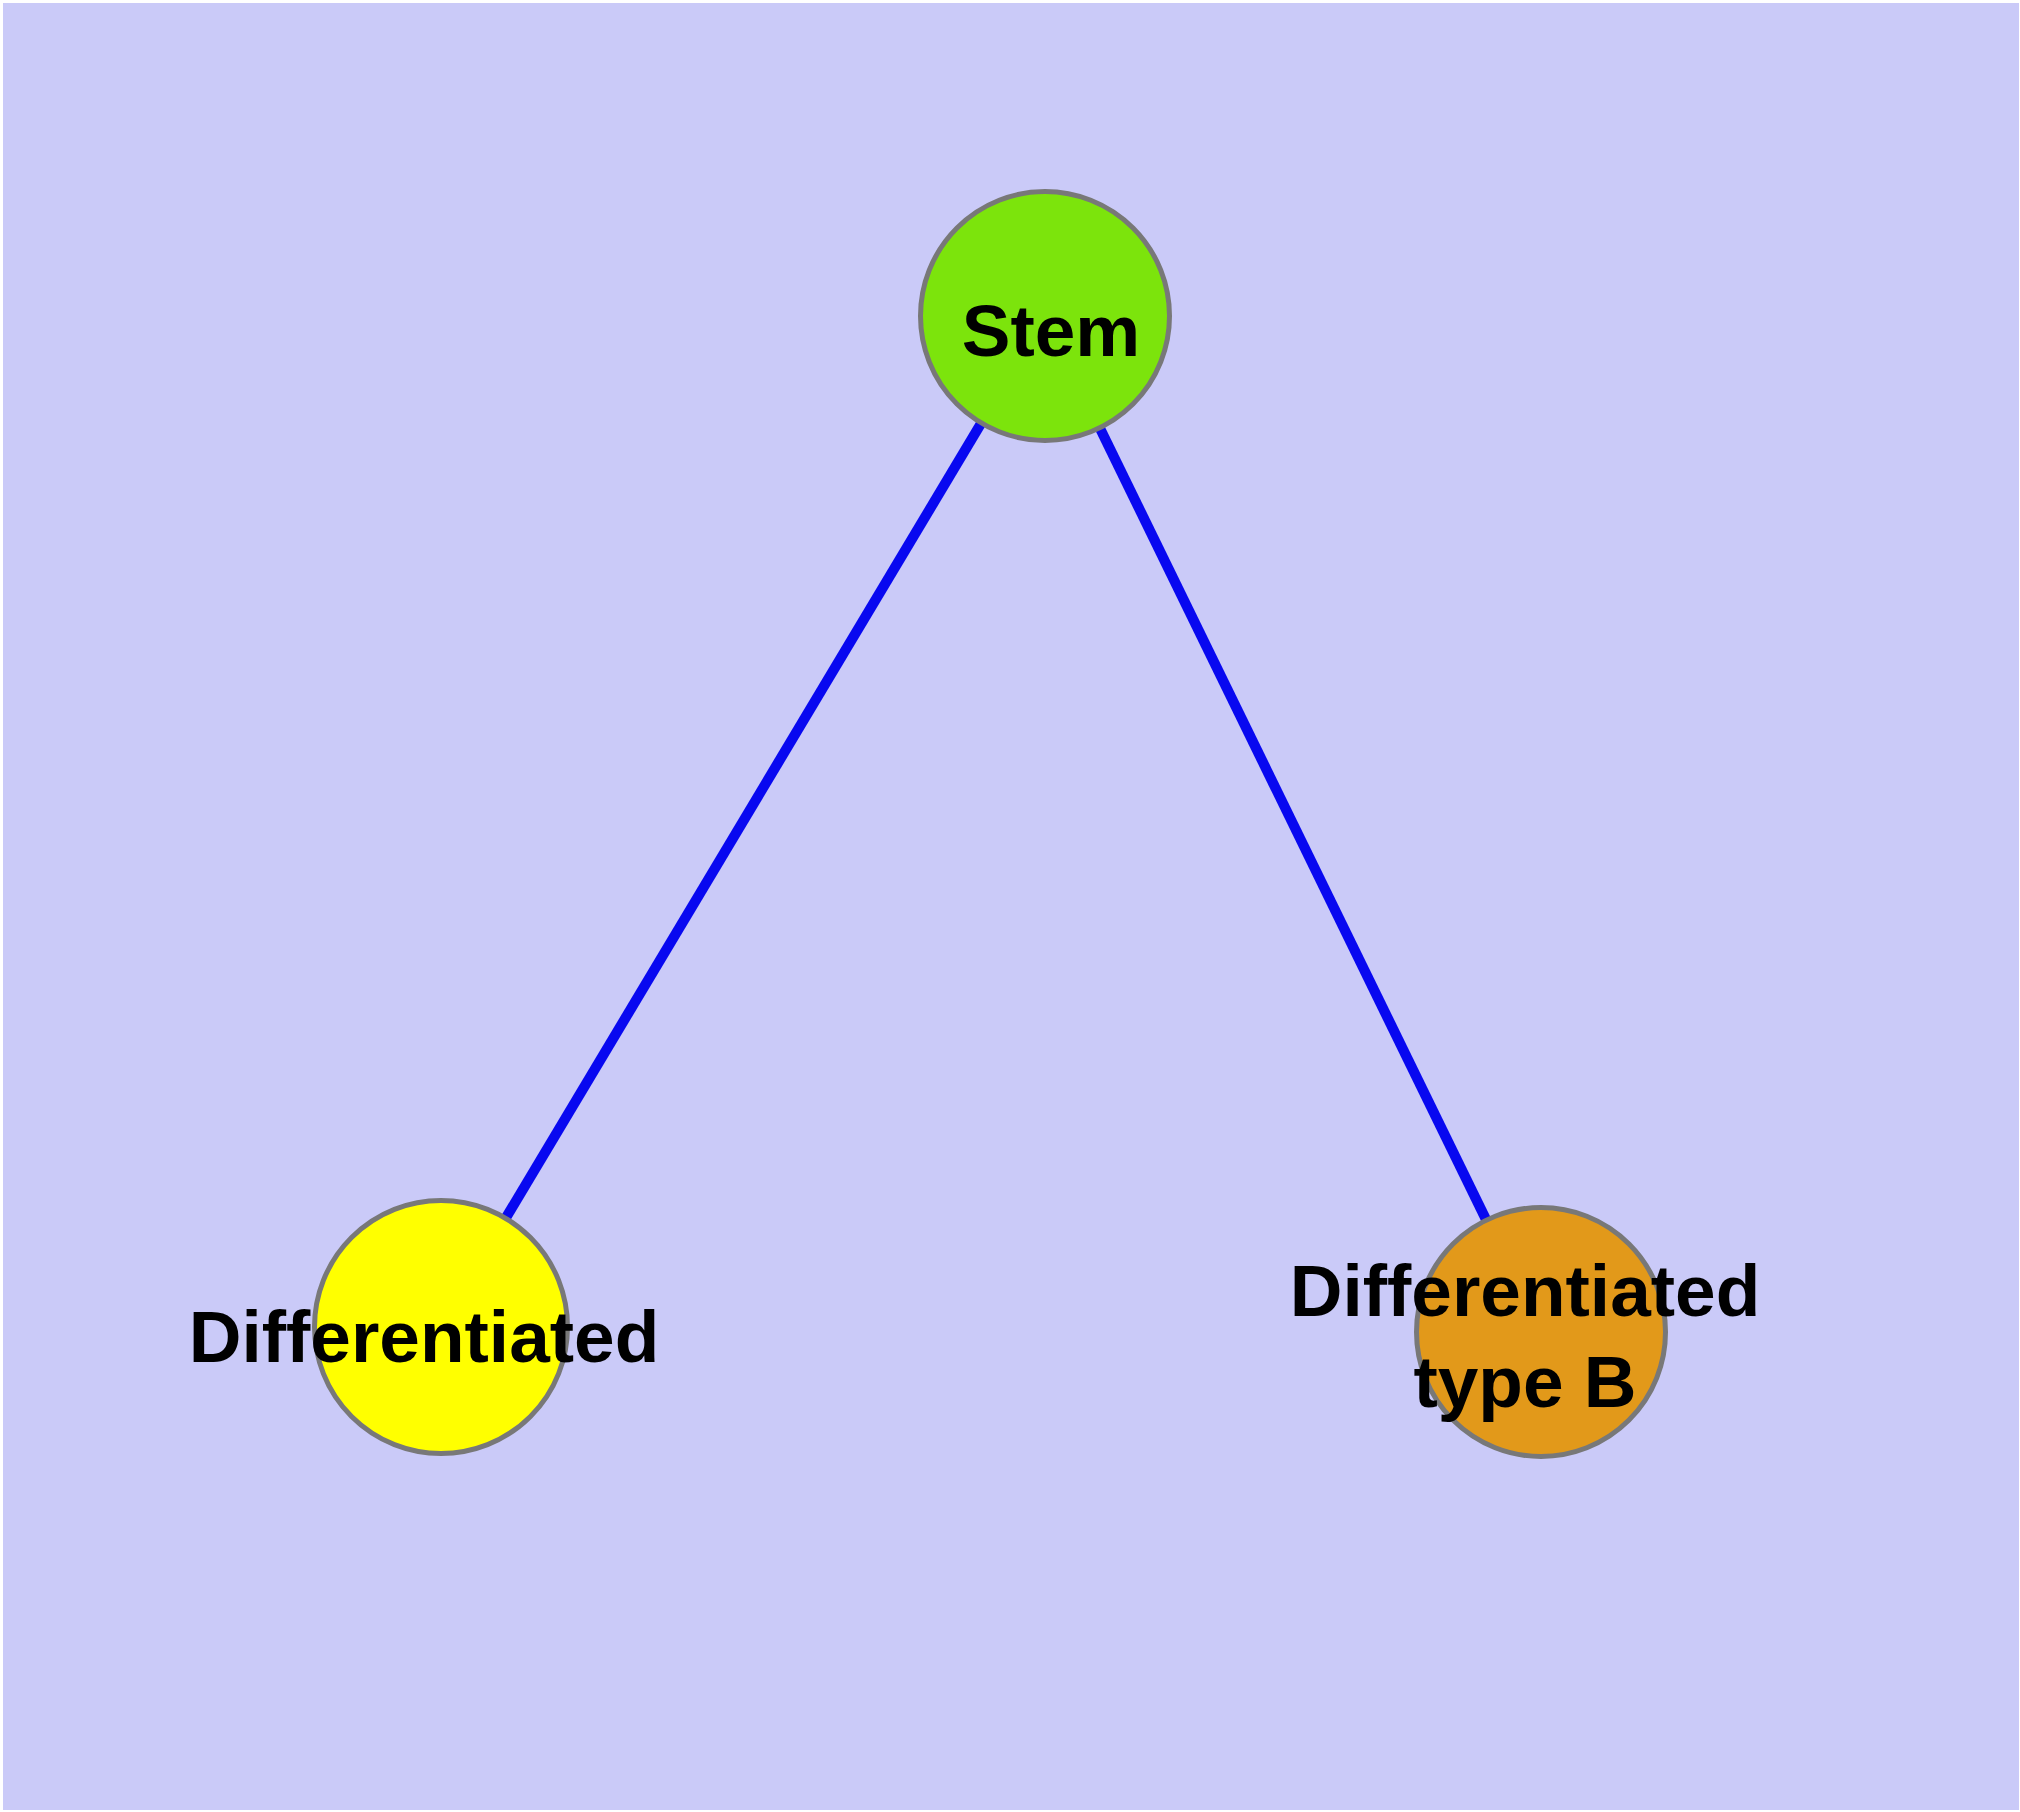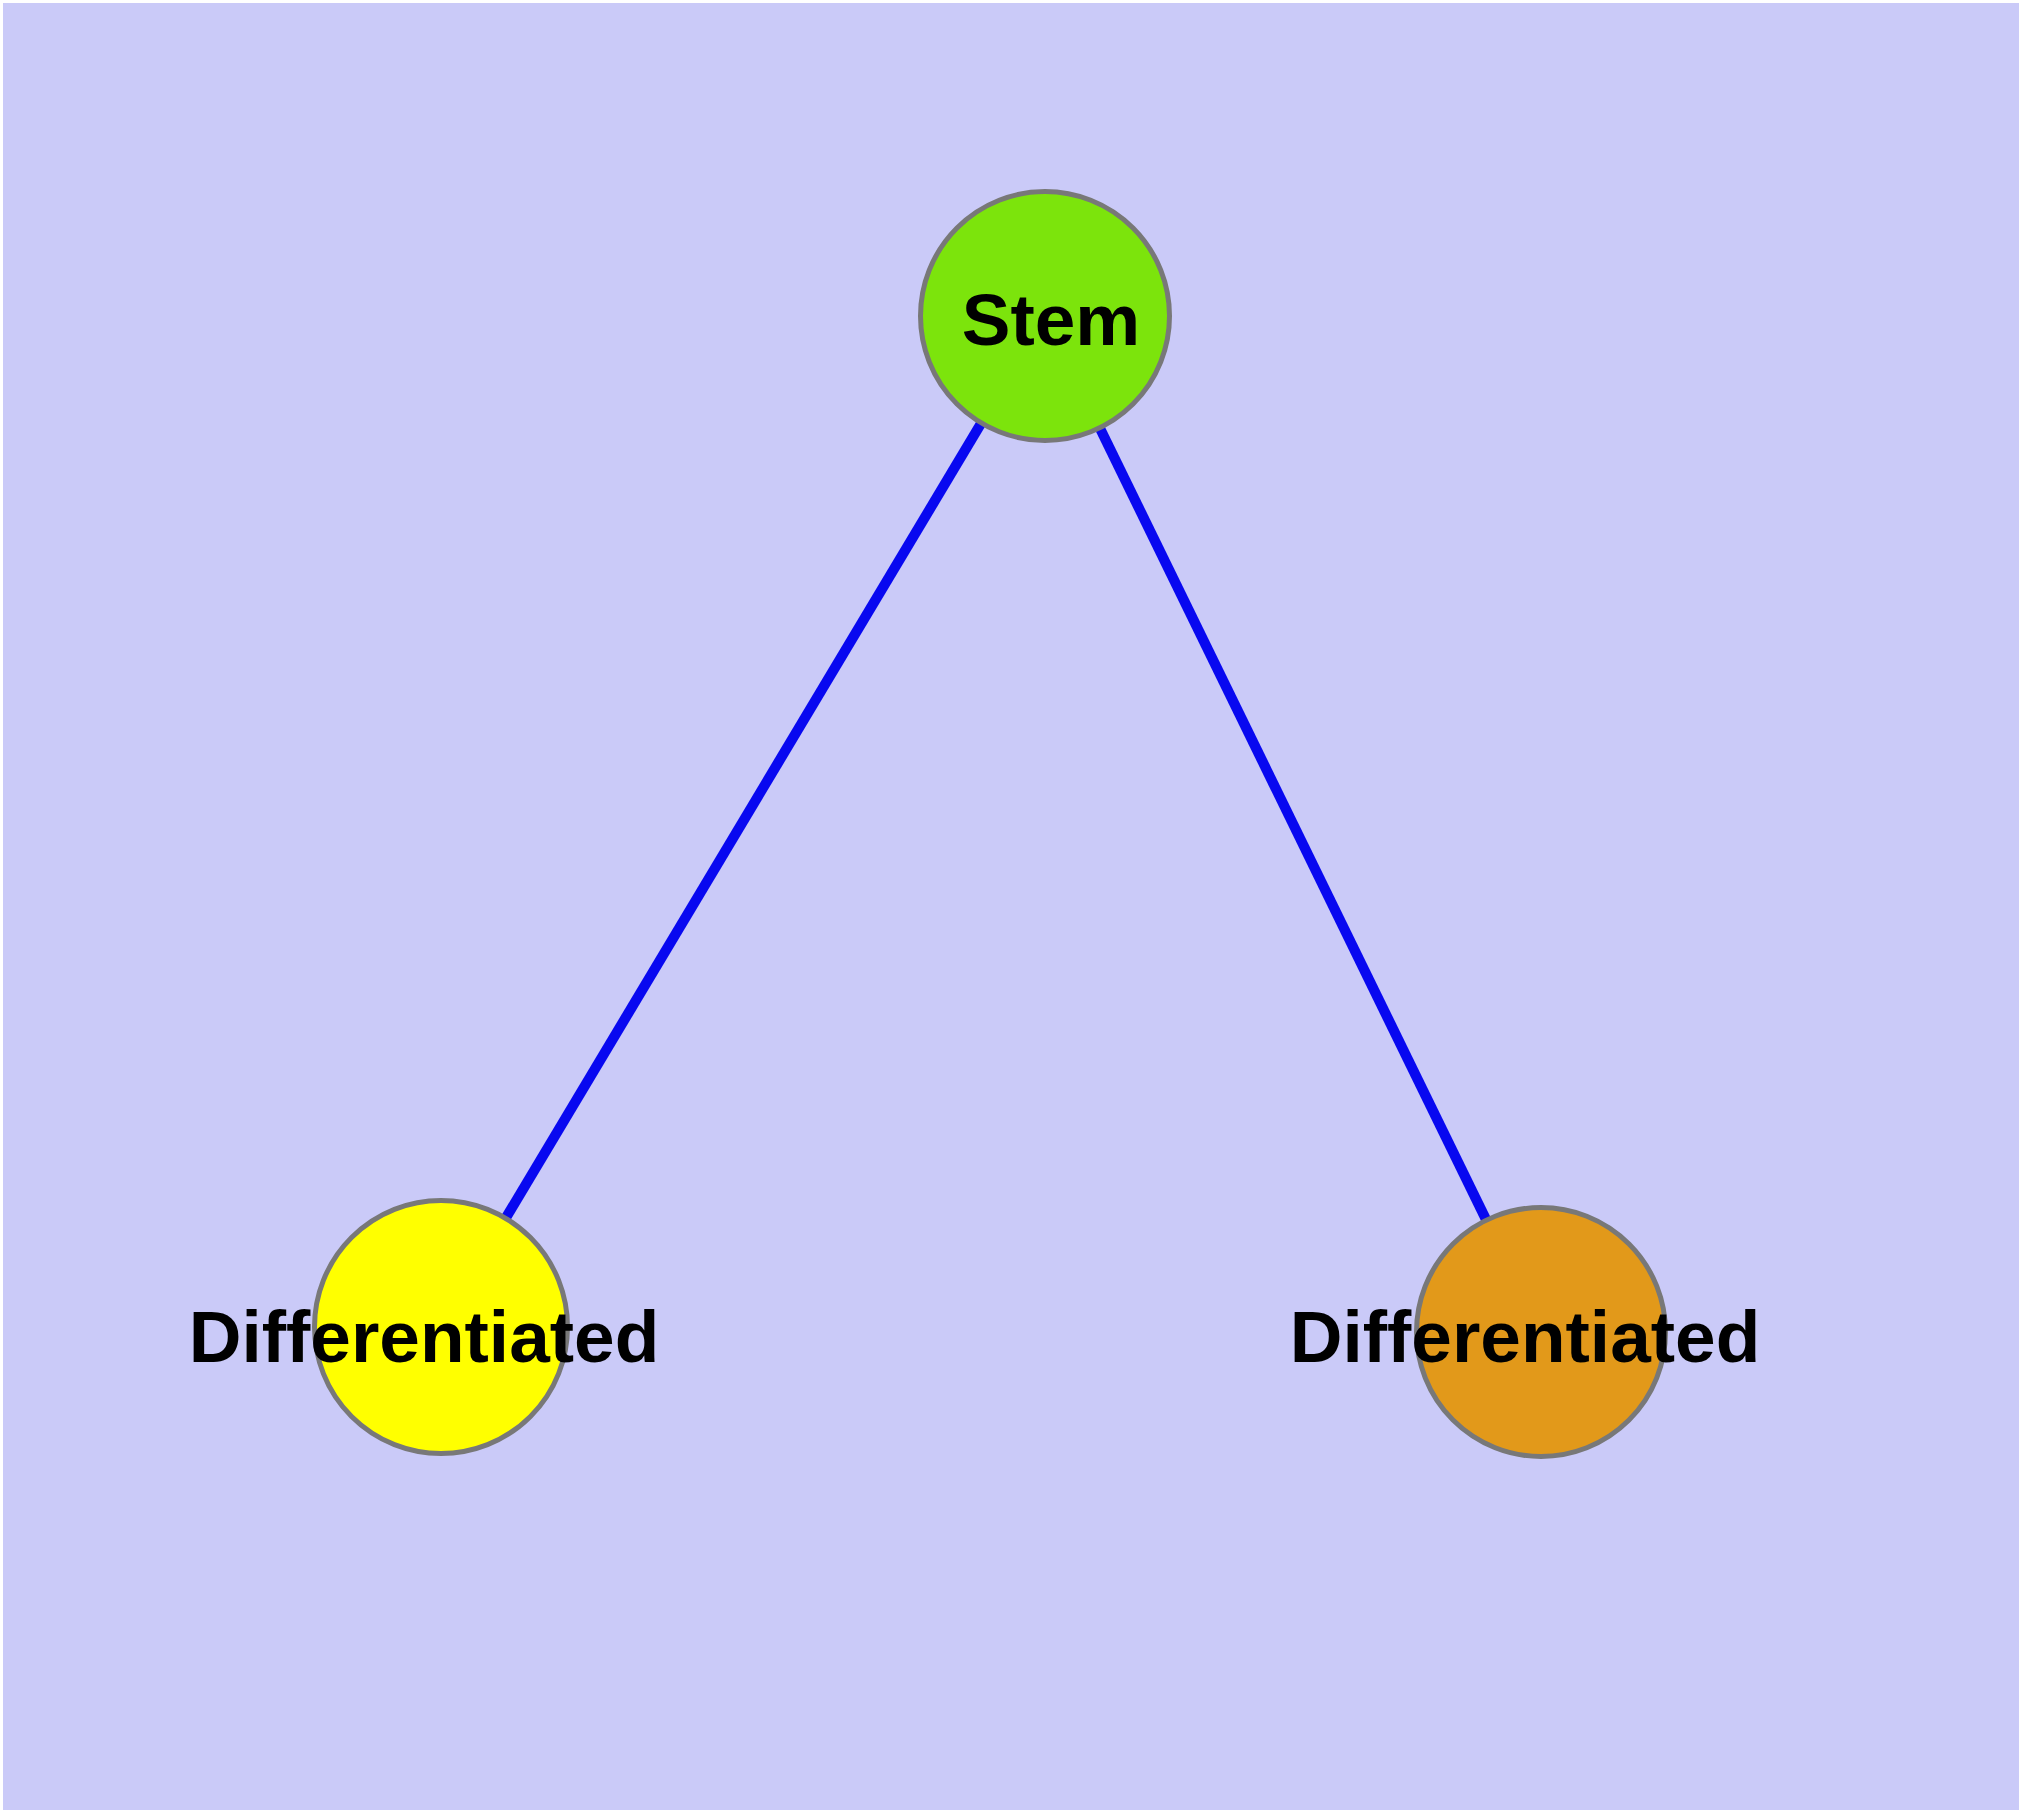--- a/index.html
+++ b/index.html
@@ -45,21 +45,21 @@
     position: absolute;
     transform: translate(-50%, -50%);
     z-index: 3;
     font-weight: bold;
     font-size: 73px;
     line-height: 91px;
     color: #000000;
     text-align: center;
     white-space: nowrap;
   }
-  .label-stem   { left: 1051px; top: 319px; }
+  .label-stem   { left: 1051px; top: 330px; }
   .label-type-a { left: 424px;  top: 1336px; }
   .label-type-b { left: 1525px; top: 1336px; }
   .label-line { display: block; }
 </style>
 </head>
 <body>
 
 <div class="stage">
 
   <div class="canvas" style="background-color: rgb(202, 202, 248);"></div>
@@ -76,16 +76,17 @@
   <div class="node node-type-b" style="background-color: rgb(226, 153, 26); border-color: rgb(120, 120, 120);"></div>
 
   <div class="node-label label-stem" style="color: rgb(0, 0, 0);">Stem</div>
 
   <div class="node-label label-type-a" style="color: rgb(0, 0, 0);">
     <span class="label-line">Differentiated</span>
   </div>
 
   <div class="node-label label-type-b" style="color: rgb(0, 0, 0);">
     <span class="label-line">Differentiated</span>
+    <span class="label-line">type B</span>
   </div>
 
 </div>
 
 
 </body></html>

